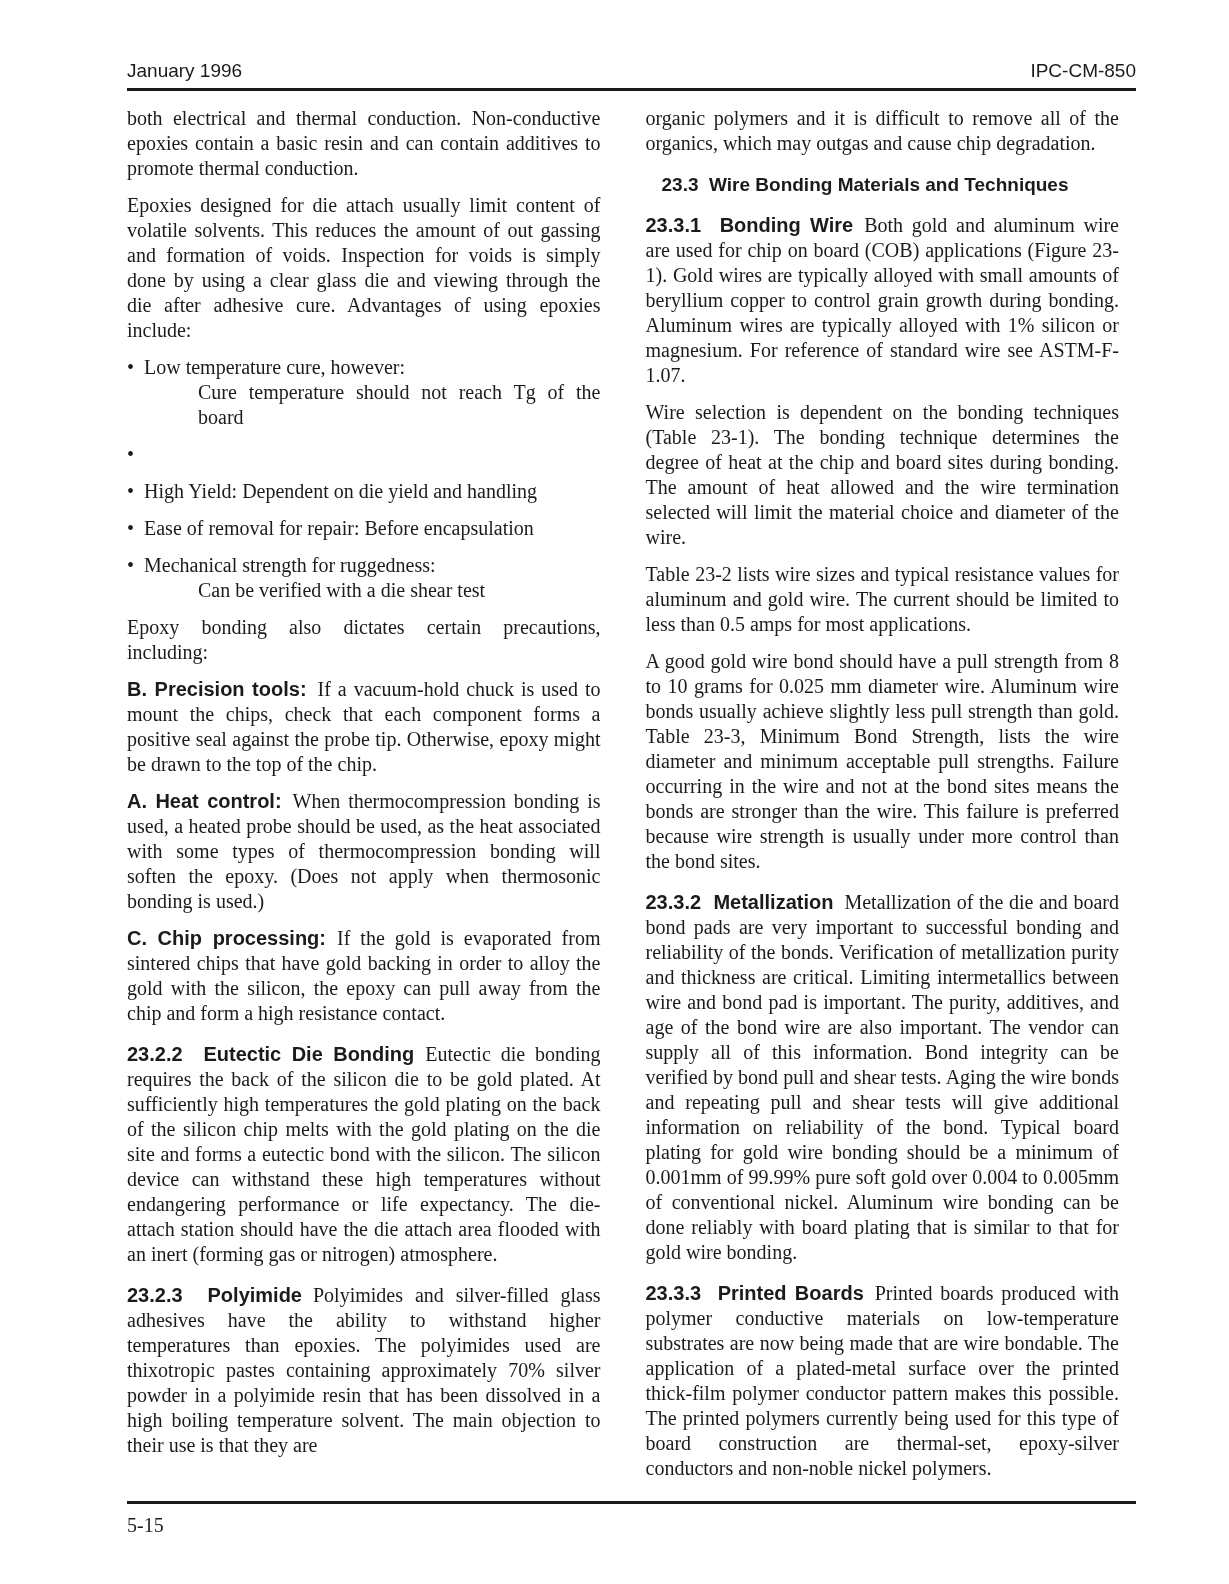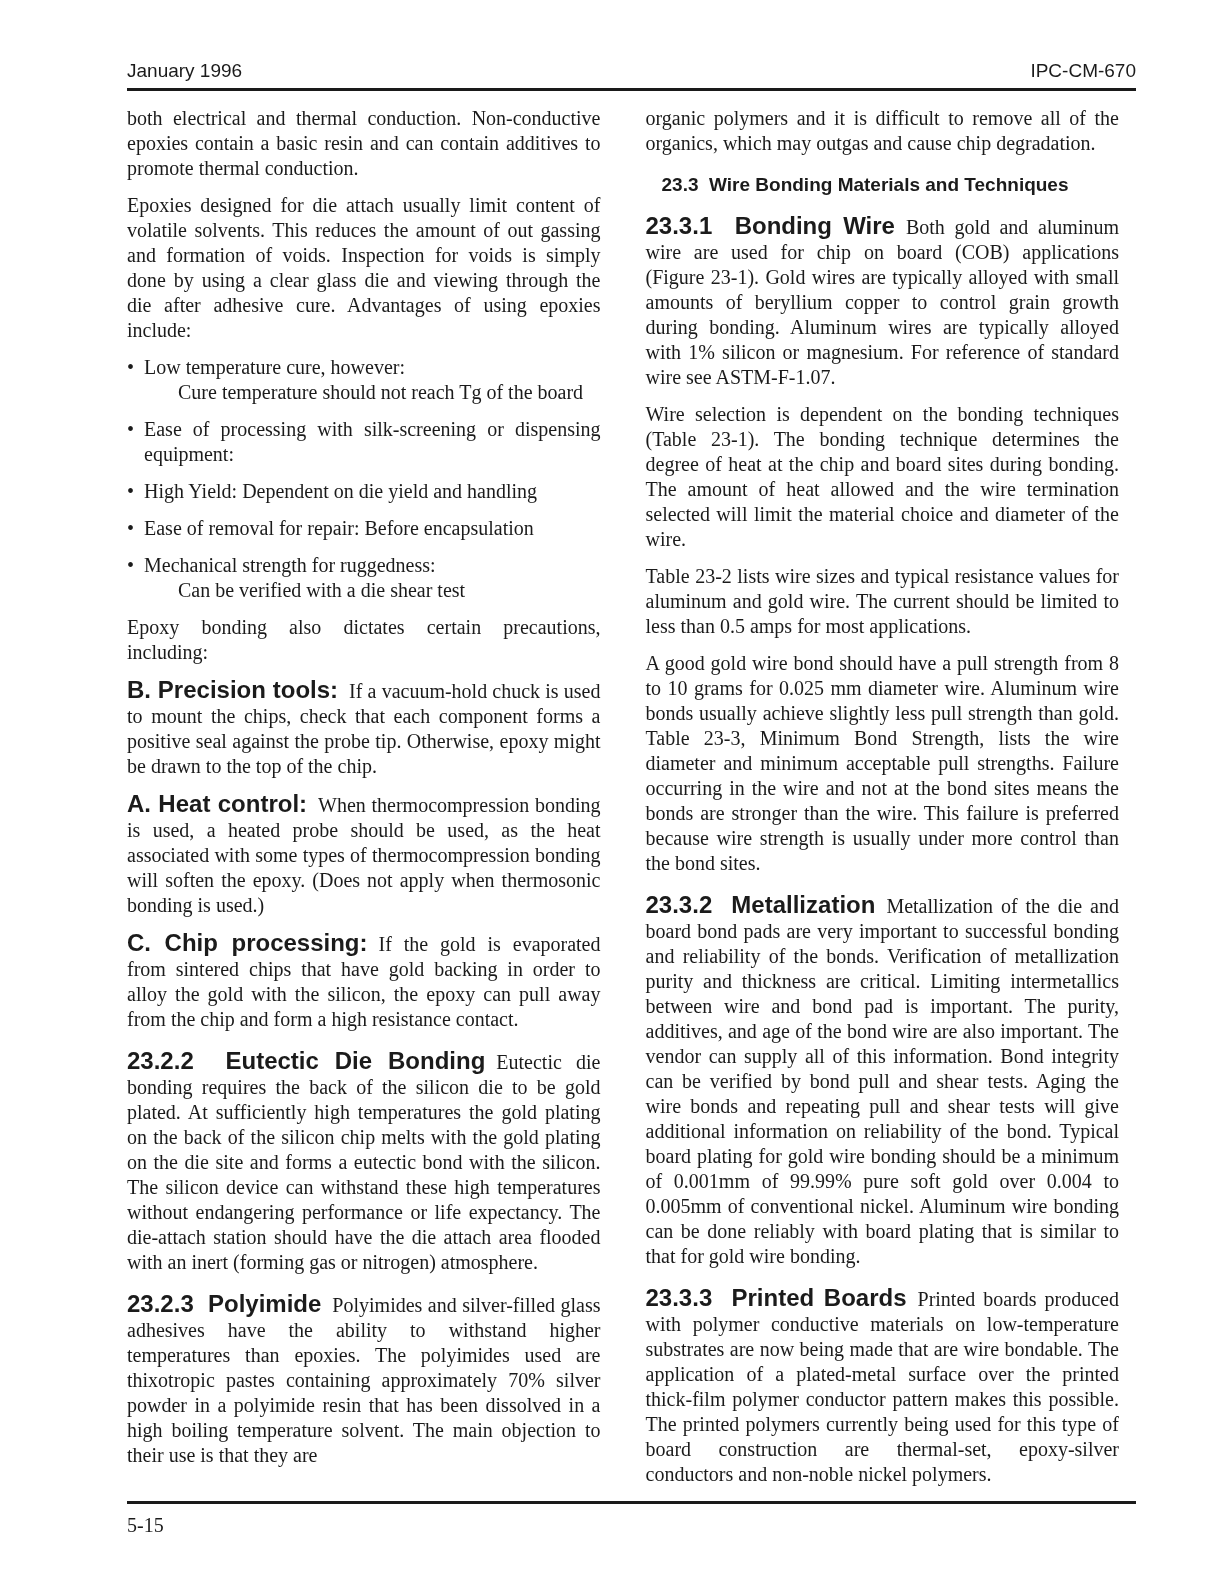--- a/index.html
+++ b/index.html
@@ -29,70 +29,69 @@
     display:flex;gap:45px;
   }
   .col{flex:1;min-width:0;}
   .para{
     margin:0 0 12px 0;
     text-align:justify;
     hyphens:auto;-webkit-hyphens:auto;
   }
   .lead{
     font-family:"Liberation Sans","DejaVu Sans",sans-serif;
-    font-weight:700;font-size:24px;
+    font-weight:700;font-size:20px;
     white-space:pre-wrap;
     margin-right:11px;
   }
   .heading{
     font-family:"Liberation Sans","DejaVu Sans",sans-serif;
     font-weight:700;font-size:19px;
     margin:16px 0 16px 16px;
     white-space:pre-wrap;
   }
   .section{margin-top:16px;}
   .bullets{margin:0;}
   .b-item{display:flex;margin-bottom:12px;}
   .b-dot{flex:0 0 17px;width:17px;}
   .b-body{flex:1;min-width:0;}
   .b-text{text-align:justify;hyphens:auto;-webkit-hyphens:auto;}
-  .b-sub{margin-left:34px;text-align:justify;hyphens:auto;-webkit-hyphens:auto;}
+  .b-sub{margin-left:54px;text-align:justify;hyphens:auto;-webkit-hyphens:auto;}
   .footer{
     position:absolute;left:127px;right:93px;top:1501px;
     border-top:3px solid #1a1a1a;
     text-align:left;
     padding-top:9px;
     font-size:20px;
   }
 </style>
 </head>
 <body>
 
 <div class="page">
   <div class="header">
     <span>January 1996</span>
-    <span>IPC-CM-670</span>
+    <span>IPC-CM-850</span>
   </div>
   <div class="header-rule"></div>
   <div class="content">
     <div class="col" id="col-left">
         <p class="para">both electrical and thermal conduction. Non-conductive epoxies contain a basic resin and can contain additives to promote thermal conduction.</p>
         <p class="para">Epoxies designed for die attach usually limit content of volatile solvents. This reduces the amount of out gassing and formation of voids. Inspection for voids is simply done by using a clear glass die and viewing through the die after adhesive cure. Advantages of using epoxies include:</p>
         <div class="bullets">
           <div class="b-item">
             <span class="b-dot">•</span>
             <div class="b-body">
               <div class="b-text">Low temperature cure, however:</div>
               <div class="b-sub">Cure temperature should not reach Tg of the board</div>
             </div>
           </div>
           <div class="b-item">
             <span class="b-dot">•</span>
             <div class="b-body">
-              <div class="b-text">Ease of processing with silk-screening or dispensing equipment:</div>
             </div>
           </div>
           <div class="b-item">
             <span class="b-dot">•</span>
             <div class="b-body">
               <div class="b-text">High Yield: Dependent on die yield and handling</div>
             </div>
           </div>
           <div class="b-item">
             <span class="b-dot">•</span>

